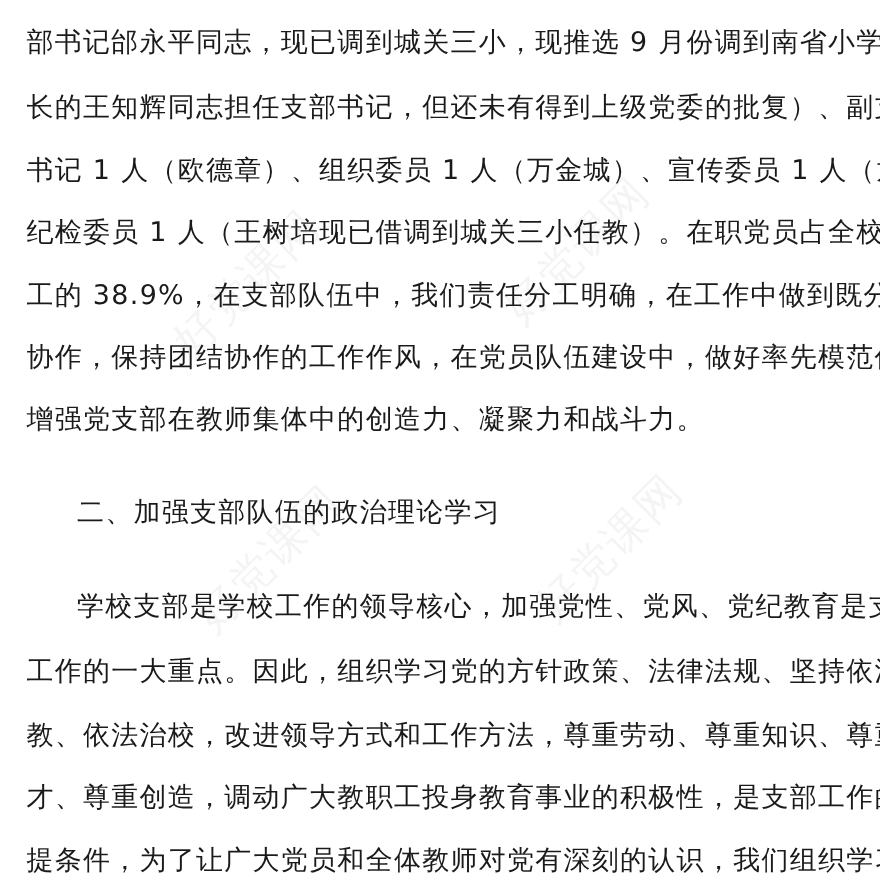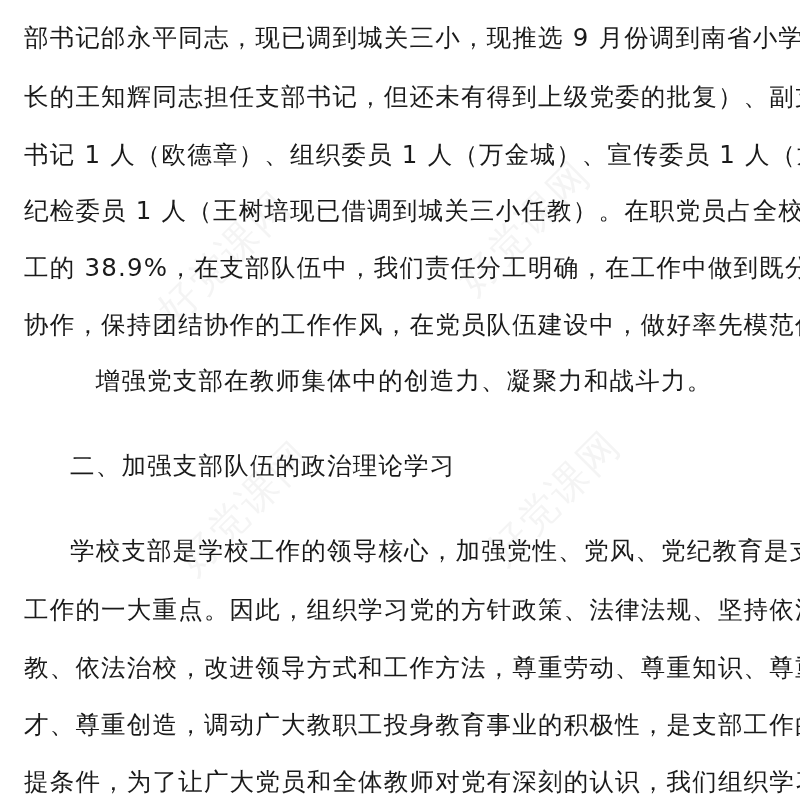--- a/index.html
+++ b/index.html
@@ -49,21 +49,21 @@
   <div class="watermark" style="left:440px; top:200px;">好党课网</div>
   <div class="watermark" style="left:160px; top:480px;">好党课网</div>
   <div class="watermark" style="left:470px; top:470px;">好党课网</div>
 
   <div class="line" style="top:23px;">部书记邰永平同志，现已调到城关三小，现推选 9 月份调到南省小学任校</div>
   <div class="line" style="top:82px;">长的王知辉同志担任支部书记，但还未有得到上级党委的批复）、副支部</div>
   <div class="line" style="top:140px;">书记 1 人（欧德章）、组织委员 1 人（万金城）、宣传委员 1 人（龙秀远)、</div>
   <div class="line" style="top:196px;">纪检委员 1 人（王树培现已借调到城关三小任教）。在职党员占全校教职</div>
   <div class="line" style="top:253px;">工的 38.9%，在支部队伍中，我们责任分工明确，在工作中做到既分工又</div>
   <div class="line" style="top:310px;">协作，保持团结协作的工作作风，在党员队伍建设中，做好率先模范作用，</div>
-  <div class="line" style="top:366px;text-align:center;">增强党支部在教师集体中的创造力、凝聚力和战斗力。</div>
+  <div class="line" style="top:366px;">增强党支部在教师集体中的创造力、凝聚力和战斗力。</div>
 
   <div class="line indent" style="top:451px;">二、加强支部队伍的政治理论学习</div>
 
   <div class="line indent" style="top:536px;">学校支部是学校工作的领导核心，加强党性、党风、党纪教育是支部</div>
   <div class="line" style="top:595px;">工作的一大重点。因此，组织学习党的方针政策、法律法规、坚持依法执</div>
   <div class="line" style="top:653px;">教、依法治校，改进领导方式和工作方法，尊重劳动、尊重知识、尊重人</div>
   <div class="line" style="top:710px;">才、尊重创造，调动广大教职工投身教育事业的积极性，是支部工作的前</div>
   <div class="line" style="top:767px;">提条件，为了让广大党员和全体教师对党有深刻的认识，我们组织学习了</div>
 
 </div>

